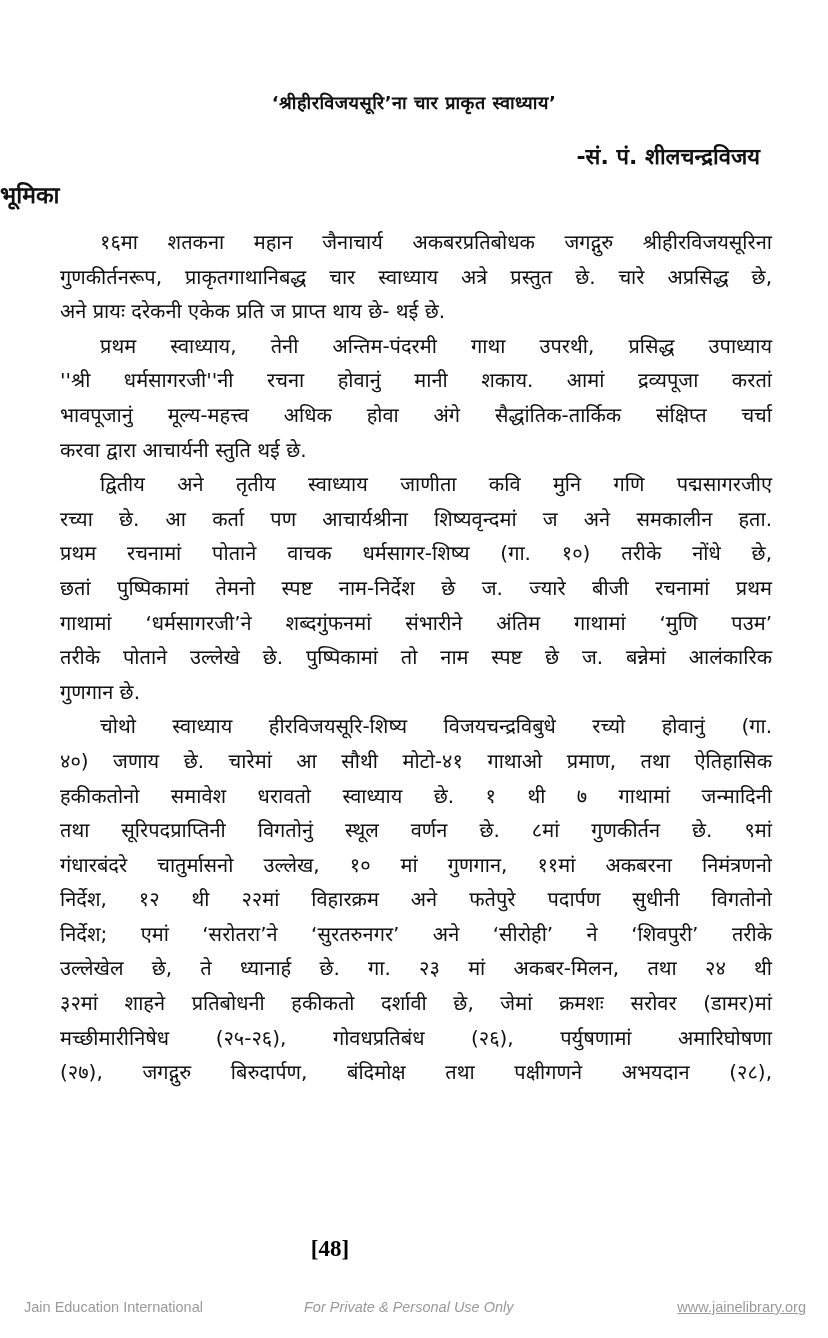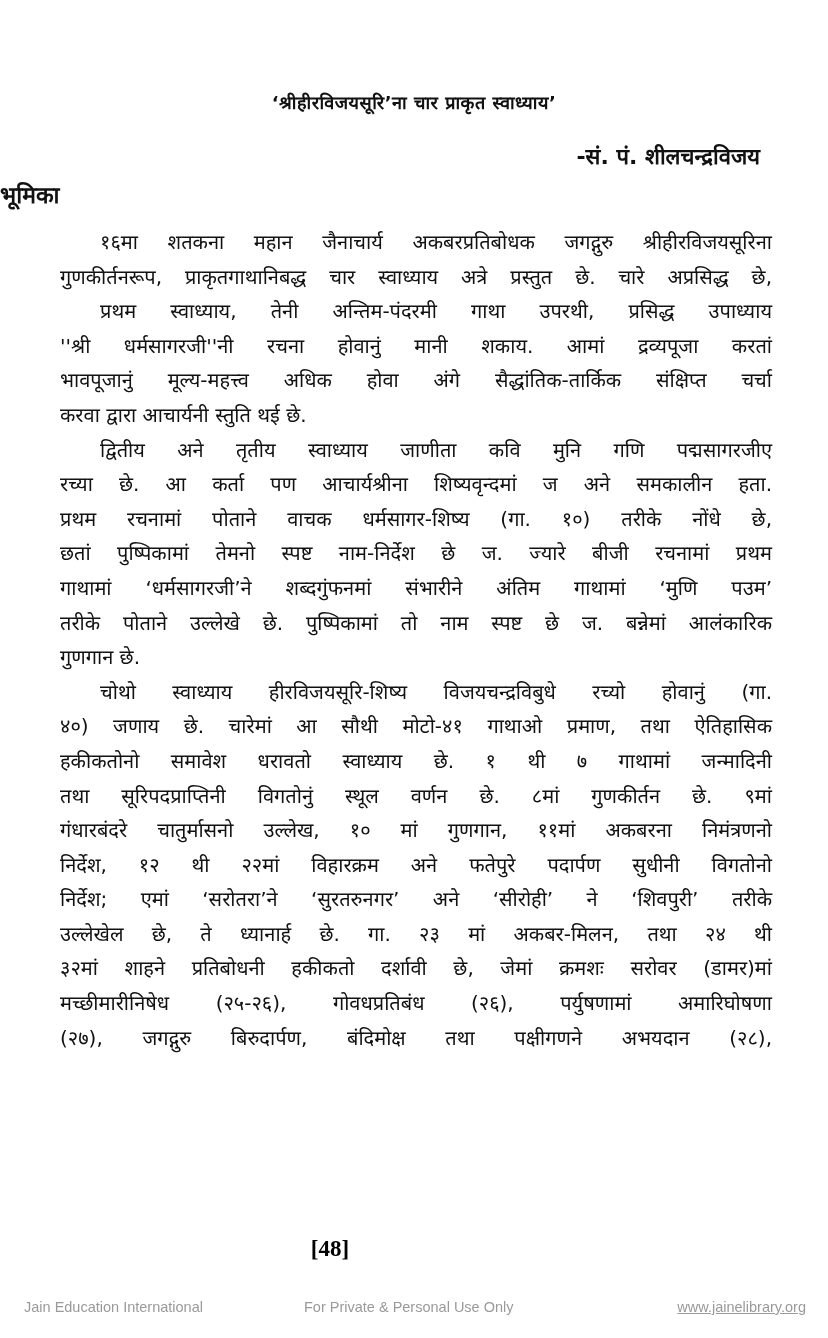--- a/index.html
+++ b/index.html
@@ -88,36 +88,37 @@
       font-family: "Liberation Sans", sans-serif;
       font-size: 14.5px;
       color: #9a9a9a;
     }
     .footer span {
       position: absolute;
       top: 0;
       white-space: nowrap;
     }
     .footer .f-left { left: 24px; }
-    .footer .f-center { left: 304px; }
+    .footer .f-center { left: 304px; font-style: italic; }
     .footer .f-right { right: 22px; text-decoration: underline; }
   </style>
 </head>
 <body>
 
 <div class="page">
 
   <div class="title">‘श्रीहीरविजयसूरि’ना चार प्राकृत स्वाध्याय’</div>
   <div class="editor">-सं. पं. शीलचन्द्रविजय</div>
   <div class="section-heading">भूमिका</div>
 
   <div class="body-text">
 
     <span class="line indent">१६मा शतकना महान जैनाचार्य अकबरप्रतिबोधक जगद्गुरु श्रीहीरविजयसूरिना</span>
     <span class="line">गुणकीर्तनरूप, प्राकृतगाथानिबद्ध चार स्वाध्याय अत्रे प्रस्तुत छे. चारे अप्रसिद्ध छे,</span>
+    <span class="line last">अने प्रायः दरेकनी एकेक प्रति ज प्राप्त थाय छे- थई छे.</span>
 
     <span class="line indent">प्रथम स्वाध्याय, तेनी अन्तिम-पंदरमी गाथा उपरथी, प्रसिद्ध उपाध्याय</span>
     <span class="line">''श्री धर्मसागरजी''नी रचना होवानुं मानी शकाय. आमां द्रव्यपूजा करतां</span>
     <span class="line">भावपूजानुं मूल्य-महत्त्व अधिक होवा अंगे सैद्धांतिक-तार्किक संक्षिप्त चर्चा</span>
     <span class="line last">करवा द्वारा आचार्यनी स्तुति थई छे.</span>
 
     <span class="line indent">द्वितीय अने तृतीय स्वाध्याय जाणीता कवि मुनि गणि पद्मसागरजीए</span>
     <span class="line">रच्या छे. आ कर्ता पण आचार्यश्रीना शिष्यवृन्दमां ज अने समकालीन हता.</span>
     <span class="line">प्रथम रचनामां पोताने वाचक धर्मसागर-शिष्य (गा. १०) तरीके नोंधे छे,</span>
     <span class="line">छतां पुष्पिकामां तेमनो स्पष्ट नाम-निर्देश छे ज. ज्यारे बीजी रचनामां प्रथम</span>

